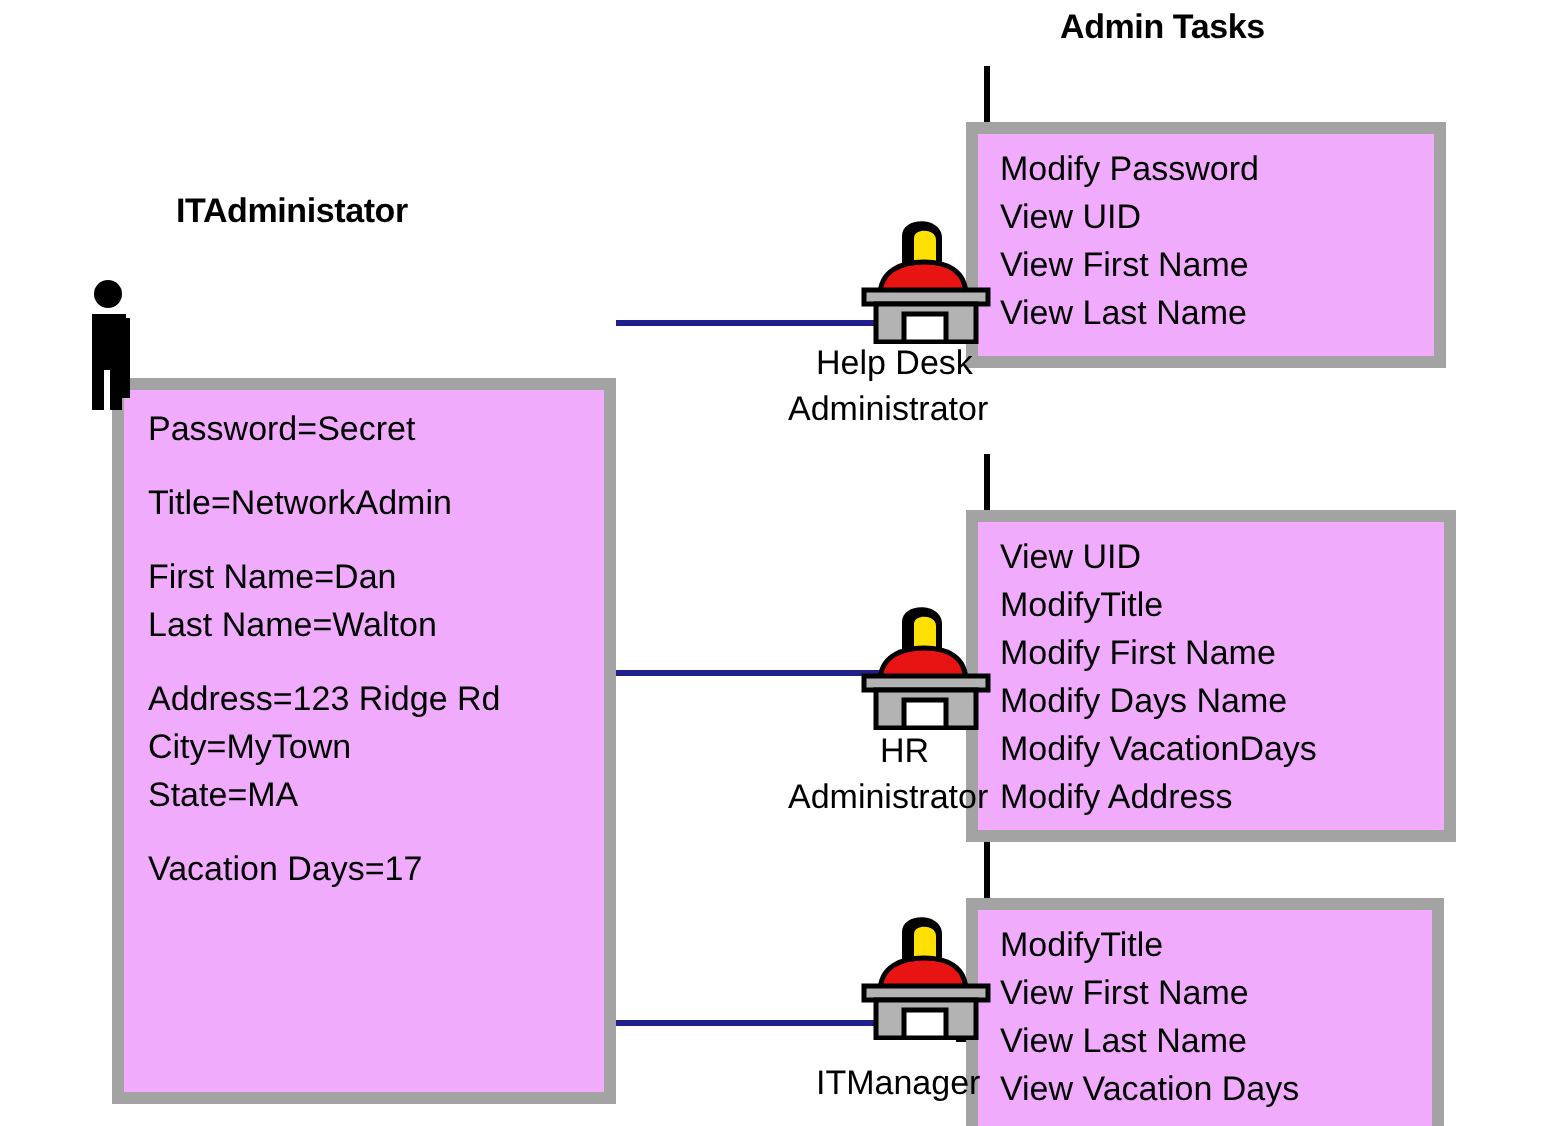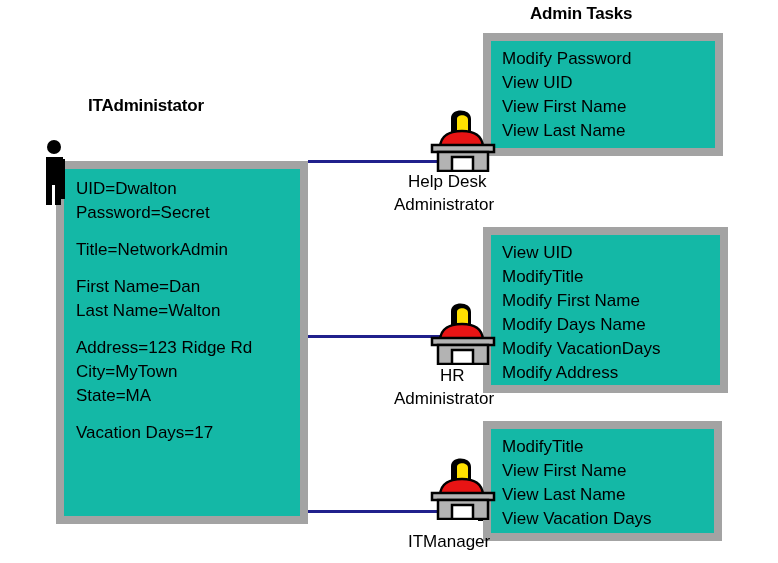--- a/index.html
+++ b/index.html
@@ -25,23 +25,24 @@
     white-space: nowrap;
     letter-spacing: -0.2px;
   }
   #title-it-administrator { left: 88px;  top: 96px; }
   #title-admin-roles      { left: 338px; top: 72px; }
   #title-admin-tasks      { left: 530px; top: 4px;  }
 
   
   .box {
     position: absolute;
-    border: 8px solid #a3a3a3;
-    background: #14b8a6;
+    border: 6px solid #a3a3a3;
+    background: #f0abfc;
     box-sizing: border-box;
+    margin-top: 28px;
   }
   .box-lines {
     position: absolute;
     left: 11px;
     top: 6px;
     right: 4px;
     font-size: 17px;
     color: #000000;
     line-height: 24px;
     white-space: nowrap;
@@ -168,21 +169,20 @@
 
   <div class="conn-black-v" id="conn-task-itm-v"></div>
   <div class="conn-black-h" id="conn-task-itm-h"></div>
 
   <div class="conn-blue" id="conn-helpdesk"></div>
   <div class="conn-blue" id="conn-hr"></div>
   <div class="conn-blue" id="conn-itmanager"></div>
 
   <div class="box" id="box-user-attributes">
     <div class="box-lines">
-      <div>UID=Dwalton</div>
       <div>Password=Secret</div>
       <div class="gap"></div>
       <div>Title=NetworkAdmin</div>
       <div class="gap"></div>
       <div>First Name=Dan</div>
       <div>Last Name=Walton</div>
       <div class="gap"></div>
       <div>Address=123 Ridge Rd</div>
       <div>City=MyTown</div>
       <div>State=MA</div>

